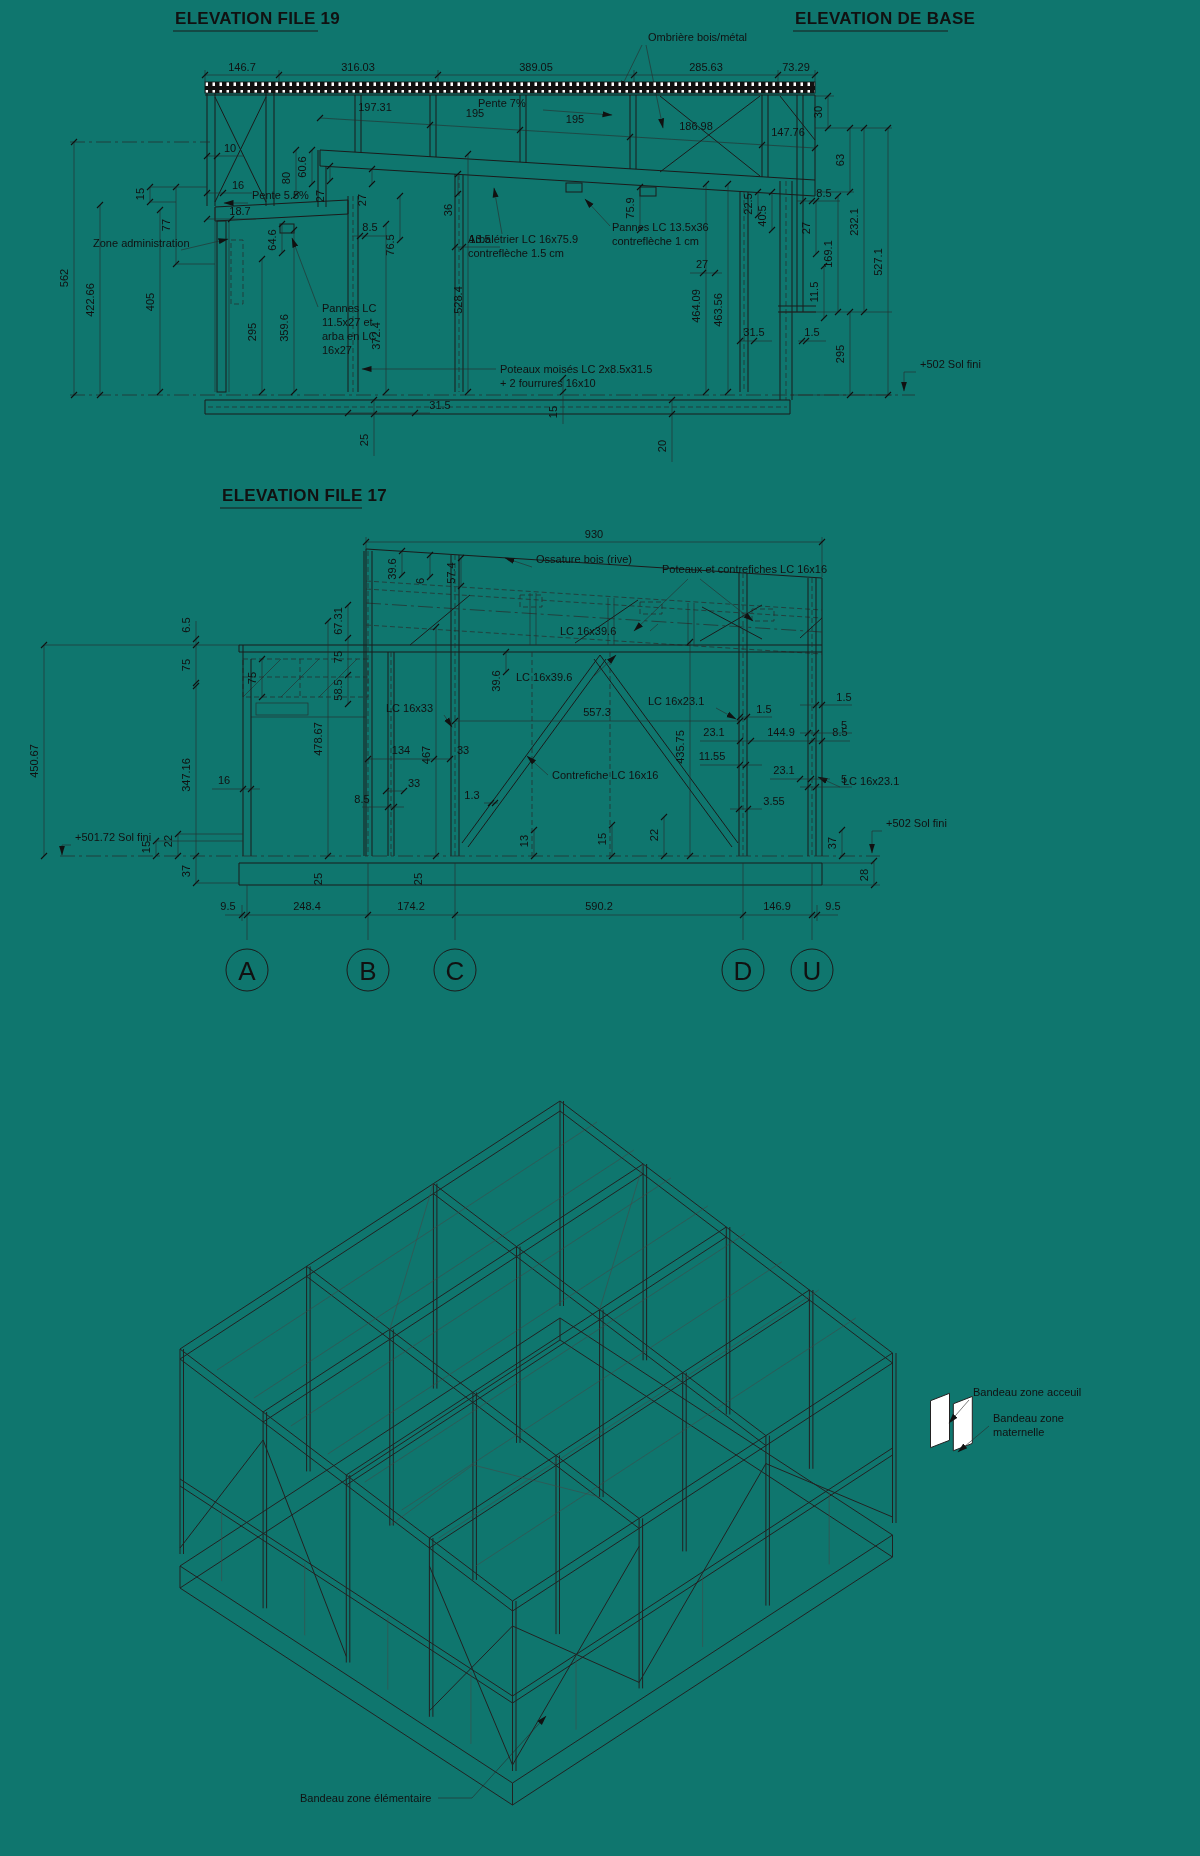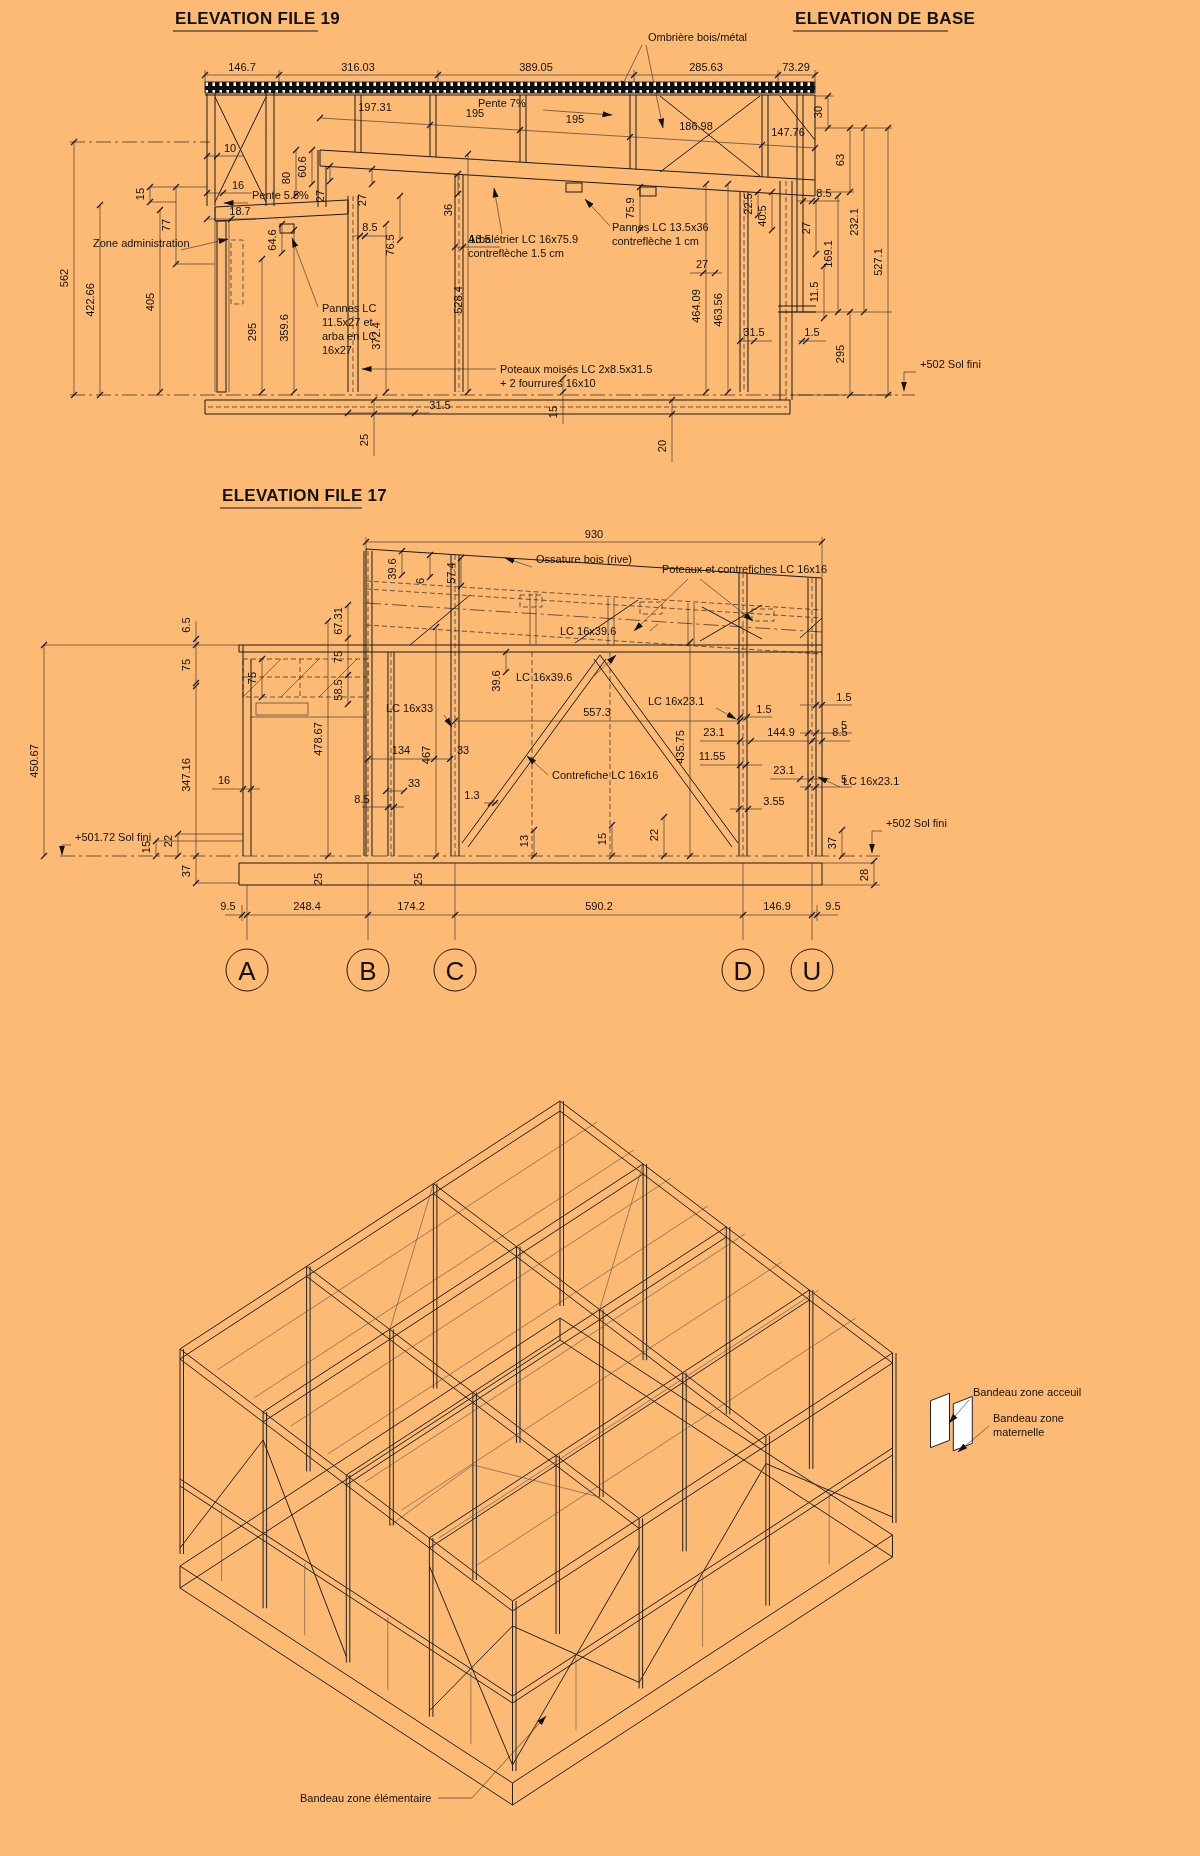--- a/index.html
+++ b/index.html
@@ -1,16 +1,16 @@
 <!DOCTYPE html>
 <html><head>
 <meta charset="utf-8">
 <style>
   html,body{margin:0;padding:0;background:#fff;}
-  .sheet{width:1200px;height:1856px;background:#fdba74;position:relative;font-family:"Liberation Sans",sans-serif;}
+  .sheet{width:1200px;height:1856px;background:#0f766e;position:relative;font-family:"Liberation Sans",sans-serif;}
   svg{display:block;font-family:"Liberation Sans",sans-serif;}
   .ln{stroke:#1b1b1b;stroke-width:1;fill:none}
   .th{stroke:#2a2a2a;stroke-width:.6;fill:none}
   .dd{stroke:#2a2a2a;stroke-width:.7;fill:none;stroke-dasharray:15 4 3 4}
   .ds{stroke:#2a2a2a;stroke-width:.7;fill:none;stroke-dasharray:5 3}
   .tick{stroke:#111;stroke-width:1.1;fill:none}
   .t{font-size:11px;fill:#111;text-anchor:middle}
   .ts{font-size:11px;fill:#111}
   .ttl{font-size:17px;font-weight:bold;fill:#111;letter-spacing:.3px}
   .gb{font-size:26px;fill:#111;text-anchor:middle}

